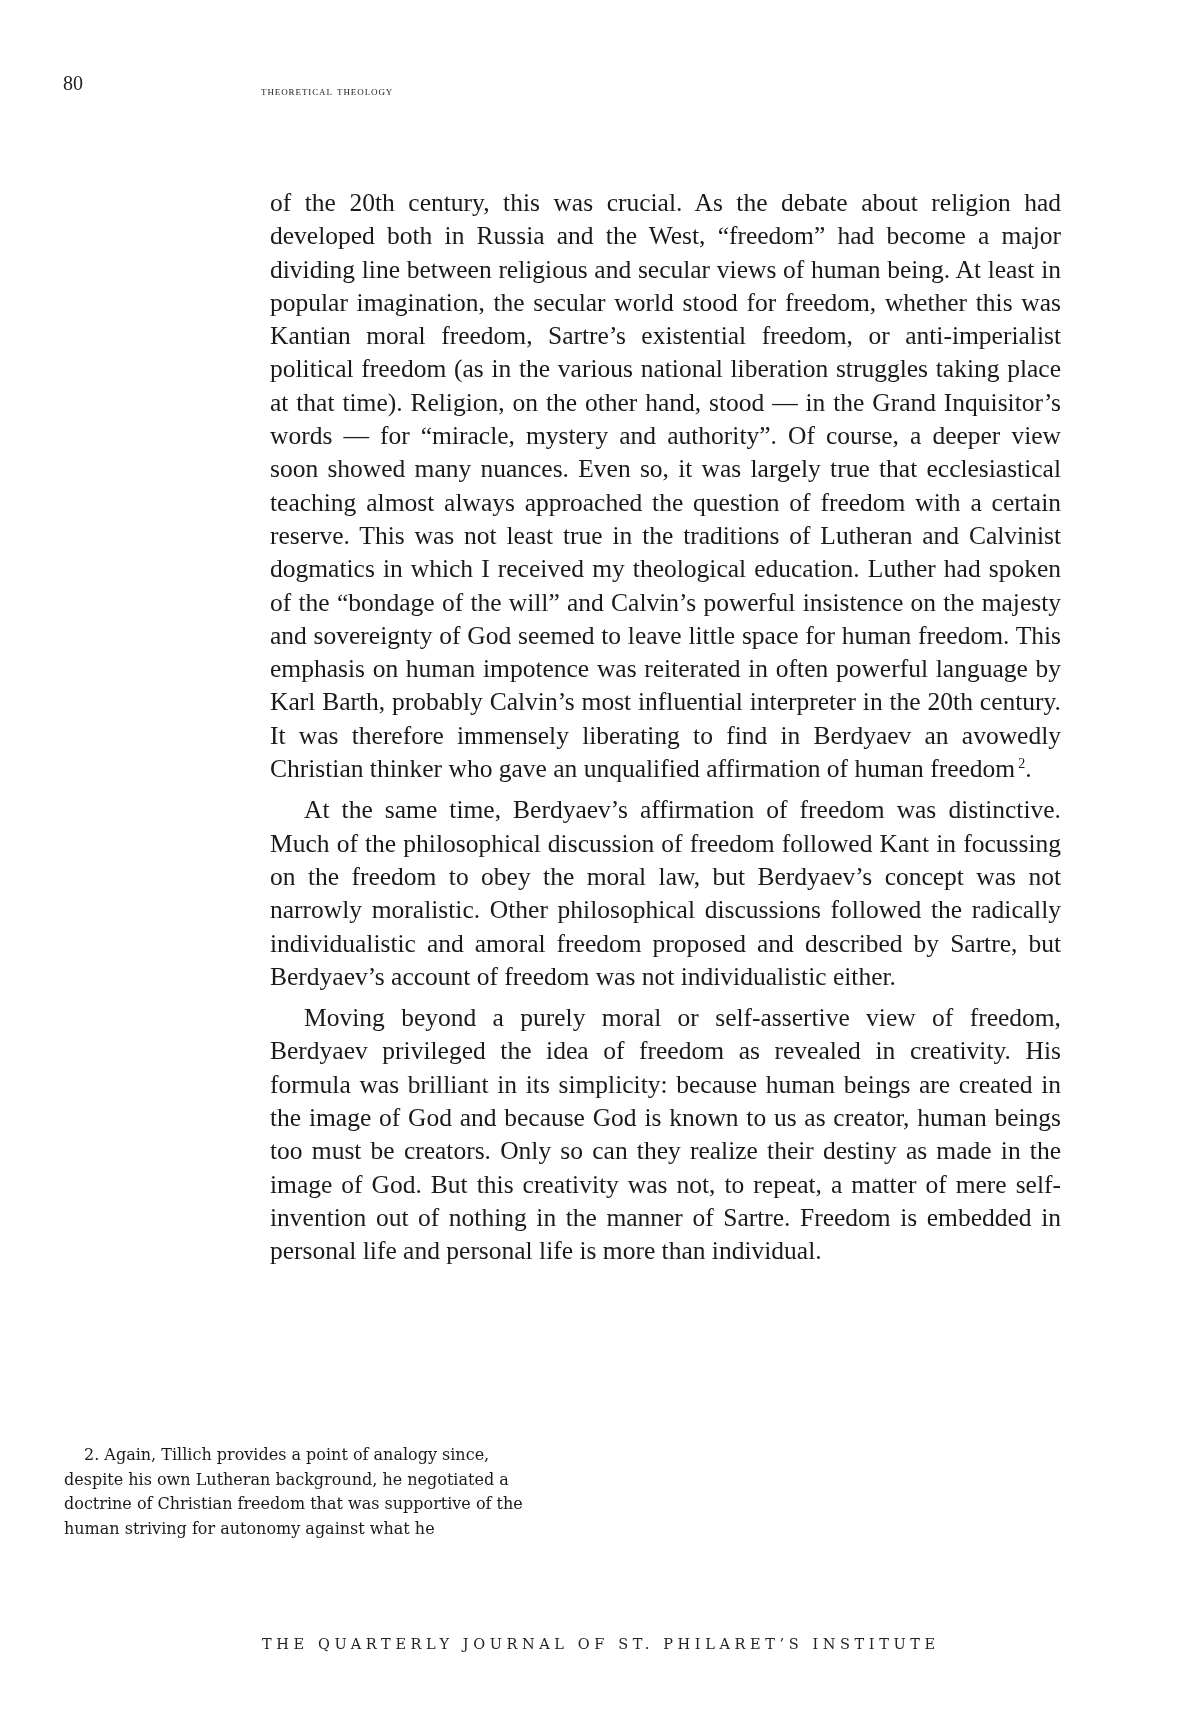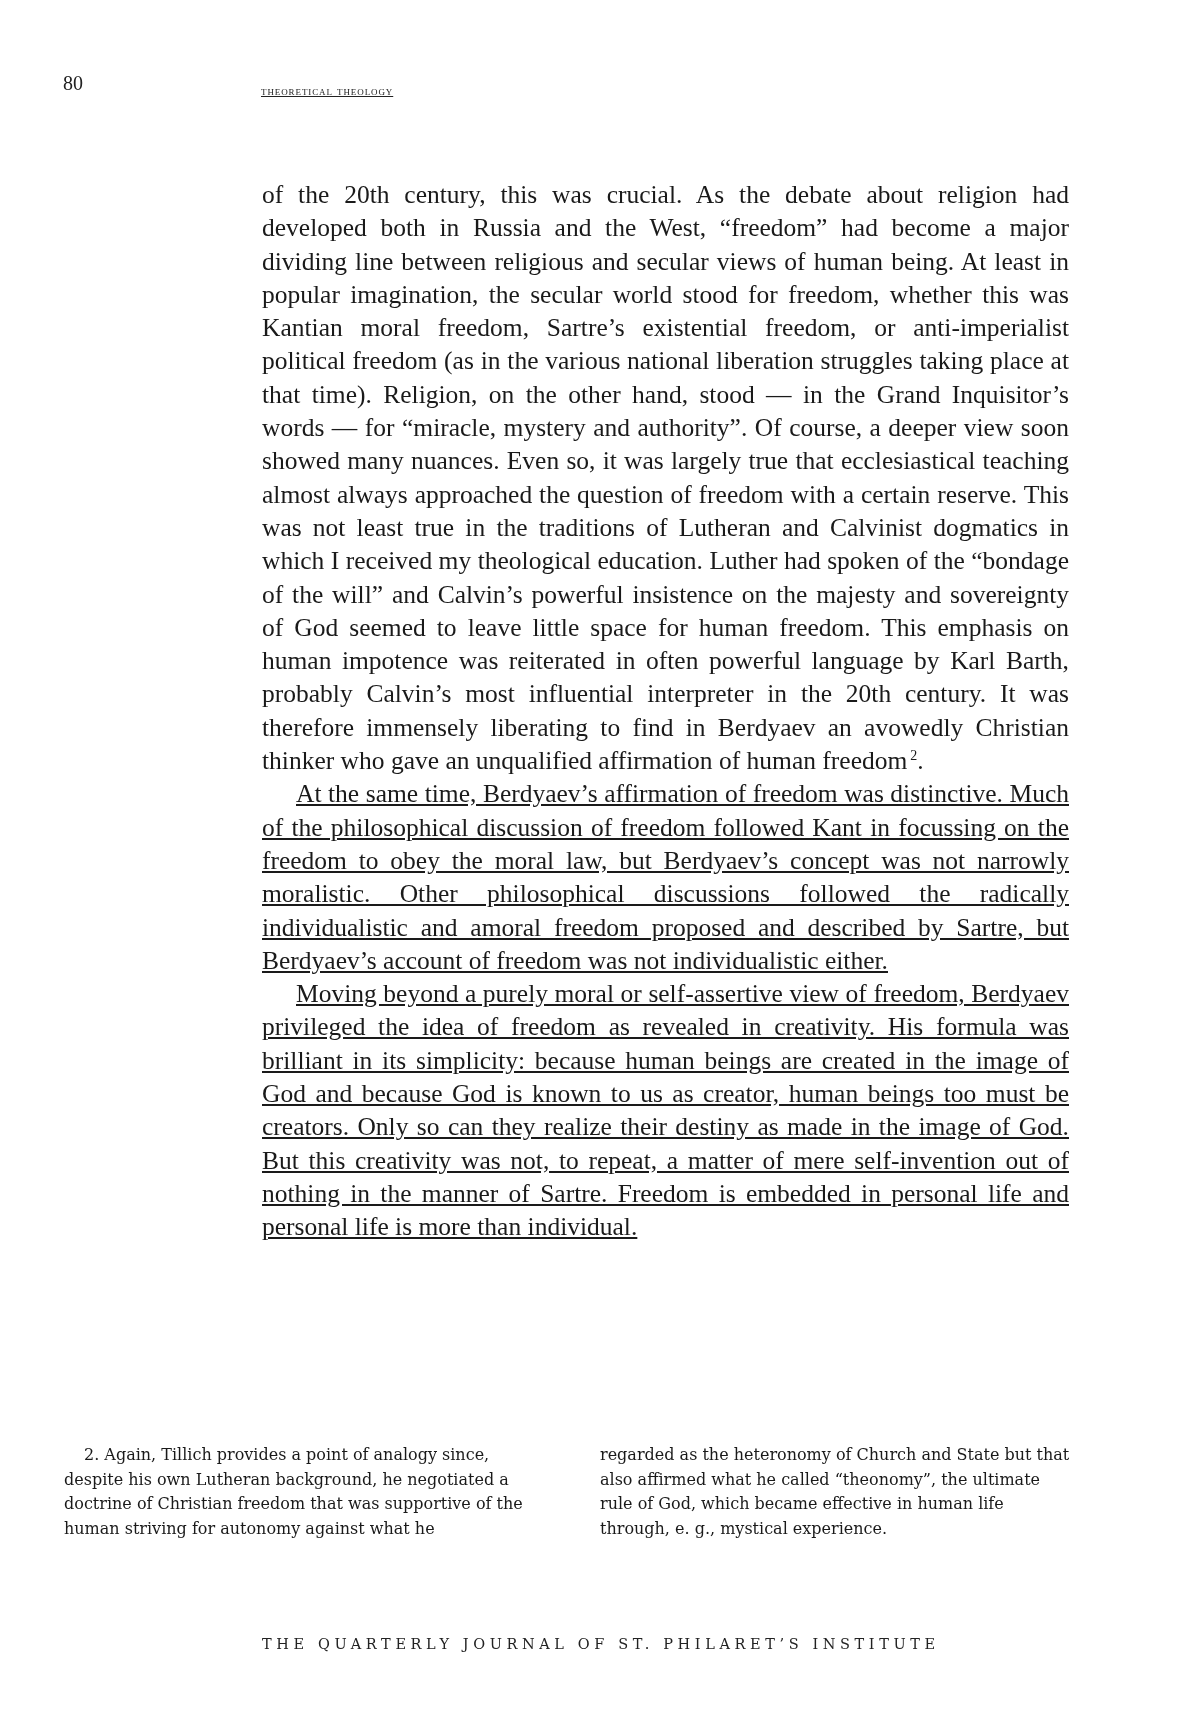--- a/index.html
+++ b/index.html
@@ -1,21 +1,21 @@
 <!DOCTYPE html>
 <html><head>
   <meta charset="utf-8">
   <style>
     html, body { margin: 0; padding: 0; background: #ffffff; }
     body { width: 1200px; height: 1710px; position: relative; overflow: hidden; color: #1a1a1a; font-family: "DejaVu Serif", serif; }
     .page-num { position: absolute; left: 63px; top: 72px; font-size: 20px; font-family: "Liberation Serif", serif; color: #222; }
-    .running-head { position: absolute; left: 261px; top: 83px; font-size: 13px; letter-spacing: 0.9px; font-family: "Liberation Serif", serif; color: #222; font-variant: small-caps; text-transform: lowercase; text-decoration: underline; }
+    .running-head { position: absolute; left: 261px; top: 83px; font-size: 13px; letter-spacing: 0.9px; font-family: "Liberation Serif", serif; color: #222; font-variant: small-caps; text-transform: lowercase; }
     .body-text { position: absolute; left: 262px; top: 178px; width: 807px; font-family: "Liberation Serif", serif; font-size: 25.5px; line-height: 33.3px; text-align: justify; hyphens: manual; }
-    .body-text p { margin: 0; }
-    .body-text p.indent { text-indent: 34px; text-decoration: underline; }
+    .body-text p { margin: 8px; }
+    .body-text p.indent { text-indent: 34px; }
     sup.fnref { font-size: 14px; vertical-align: 9px; line-height: 0; margin-left: 3px; }
     .footnotes { position: absolute; top: 1443px; left: 64px; width: 1006px; display: flex; justify-content: space-between; font-family: "DejaVu Serif", serif; font-size: 16px; line-height: 24.5px; color: #1a1a1a; }
     .fn-col { width: 470px; }
     .fn-col.left { text-indent: 20px; }
     .fn-col p { margin: 0; }
     .footer { position: absolute; left: 262px; top: 1586px; font-family: "DejaVu Serif", serif; font-size: 14.5px; letter-spacing: 4.6px; color: #222; line-height: 29px; margin-top: 44px; }
     .footer div { white-space: nowrap; }
   </style>
 </head>
 <body>
@@ -26,20 +26,17 @@
 <div class="body-text">
   <p><span>of the 20th century, this was crucial. As the debate about religion had developed both in Russia and the West, “freedom” had become a major dividing line between religious and secular views of human being. At least in popular imagination, the secular world stood for freedom, whether this was Kantian moral freedom, Sartre’s existen­tial freedom, or anti-imperialist political freedom (as in the various national liberation struggles taking place at that time). Religion, on the other hand, stood — in the Grand Inquisitor’s words — for “miracle, mystery and authority”. Of course, a deeper view soon showed many nuances. Even so, it was largely true that ecclesias­tical teaching almost always approached the question of freedom with a certain reserve. This was not least true in the traditions of Lutheran and Calvinist dogmatics in which I received my theologi­cal education. Luther had spoken of the “bondage of the will” and Calvin’s powerful insistence on the majesty and sovereignty of God seemed to leave little space for human freedom. This emphasis on human impotence was reiterated in often powerful language by Karl Barth, probably Calvin’s most influential interpreter in the 20th cen­tury. It was therefore immensely liberating to find in Berdyaev an avowedly Christian thinker who gave an unqualified affirmation of human freedom</span><sup class="fnref">2</sup><span>.</span></p>
   <p class="indent">At the same time, Berdyaev’s affirmation of freedom was distinc­tive. Much of the philosophical discussion of freedom followed Kant in focussing on the freedom to obey the moral law, but Berdyaev’s concept was not narrowly moralistic. Other philosophical discussions followed the radically individualistic and amoral freedom proposed and described by Sartre, but Berdyaev’s account of freedom was not individualistic either.</p>
   <p class="indent">Moving beyond a purely moral or self-assertive view of freedom, Berdyaev privileged the idea of freedom as revealed in creativity. His formula was brilliant in its simplicity: because human beings are cre­ated in the image of God and because God is known to us as creator, human beings too must be creators. Only so can they realize their des­tiny as made in the image of God. But this creativity was not, to repeat, a matter of mere self-invention out of nothing in the manner of Sartre. Freedom is embedded in personal life and personal life is more than individual.</p>
 </div>
 
 <div class="footnotes">
   <div class="fn-col left">
     <p>2. Again, Tillich provides a point of analogy since, despite his own Lutheran background, he negotiated a doctrine of Christian freedom that was supportive of the human striving for autonomy against what he</p>
   </div>
-  <div class="fn-col right">
-    <p>regarded as the heteronomy of Church and State but that also affirmed what he called “theonomy”, the ultimate rule of God, which became effective in human life through, e. g., mystical experience.</p>
-  </div>
 </div>
 
 <div class="footer">
   <div>THE QUARTERLY JOURNAL OF ST. PHILARET’S INSTITUTE</div>
 </div>
 
 </body></html>

